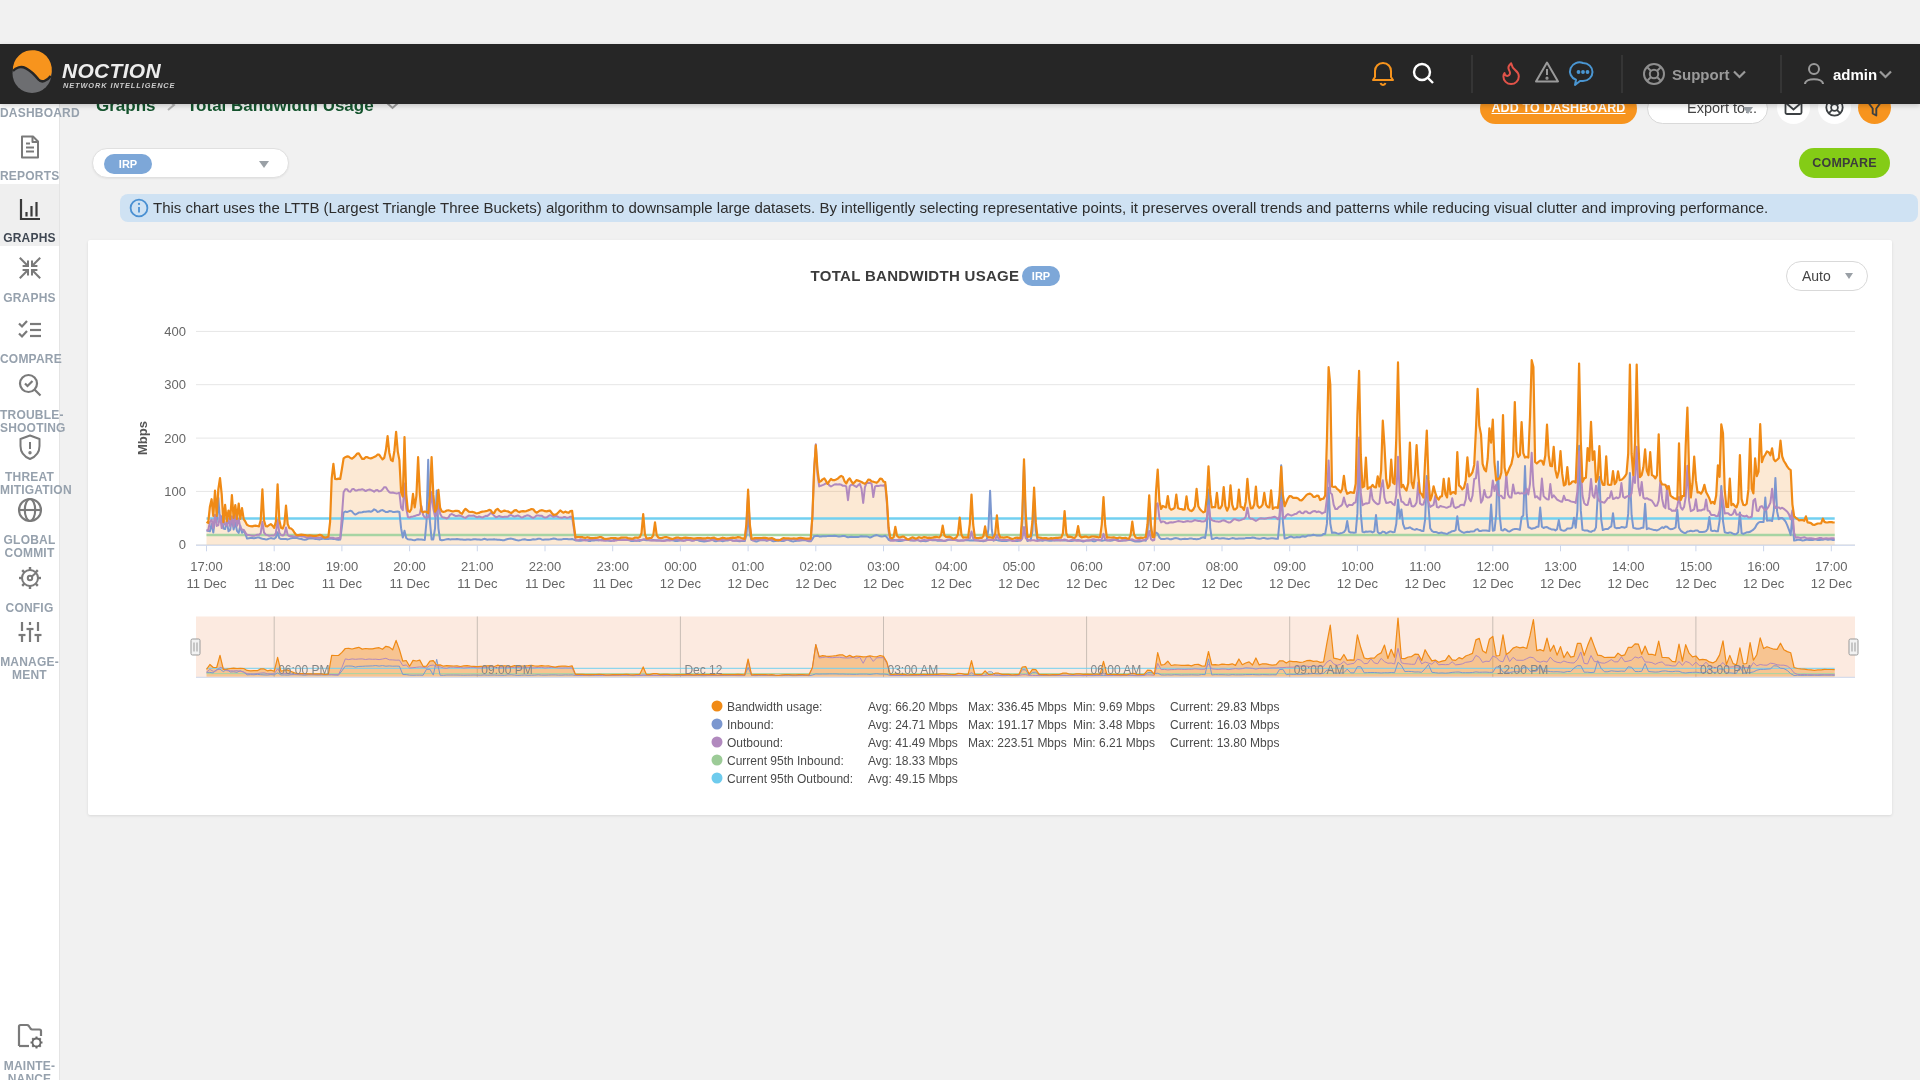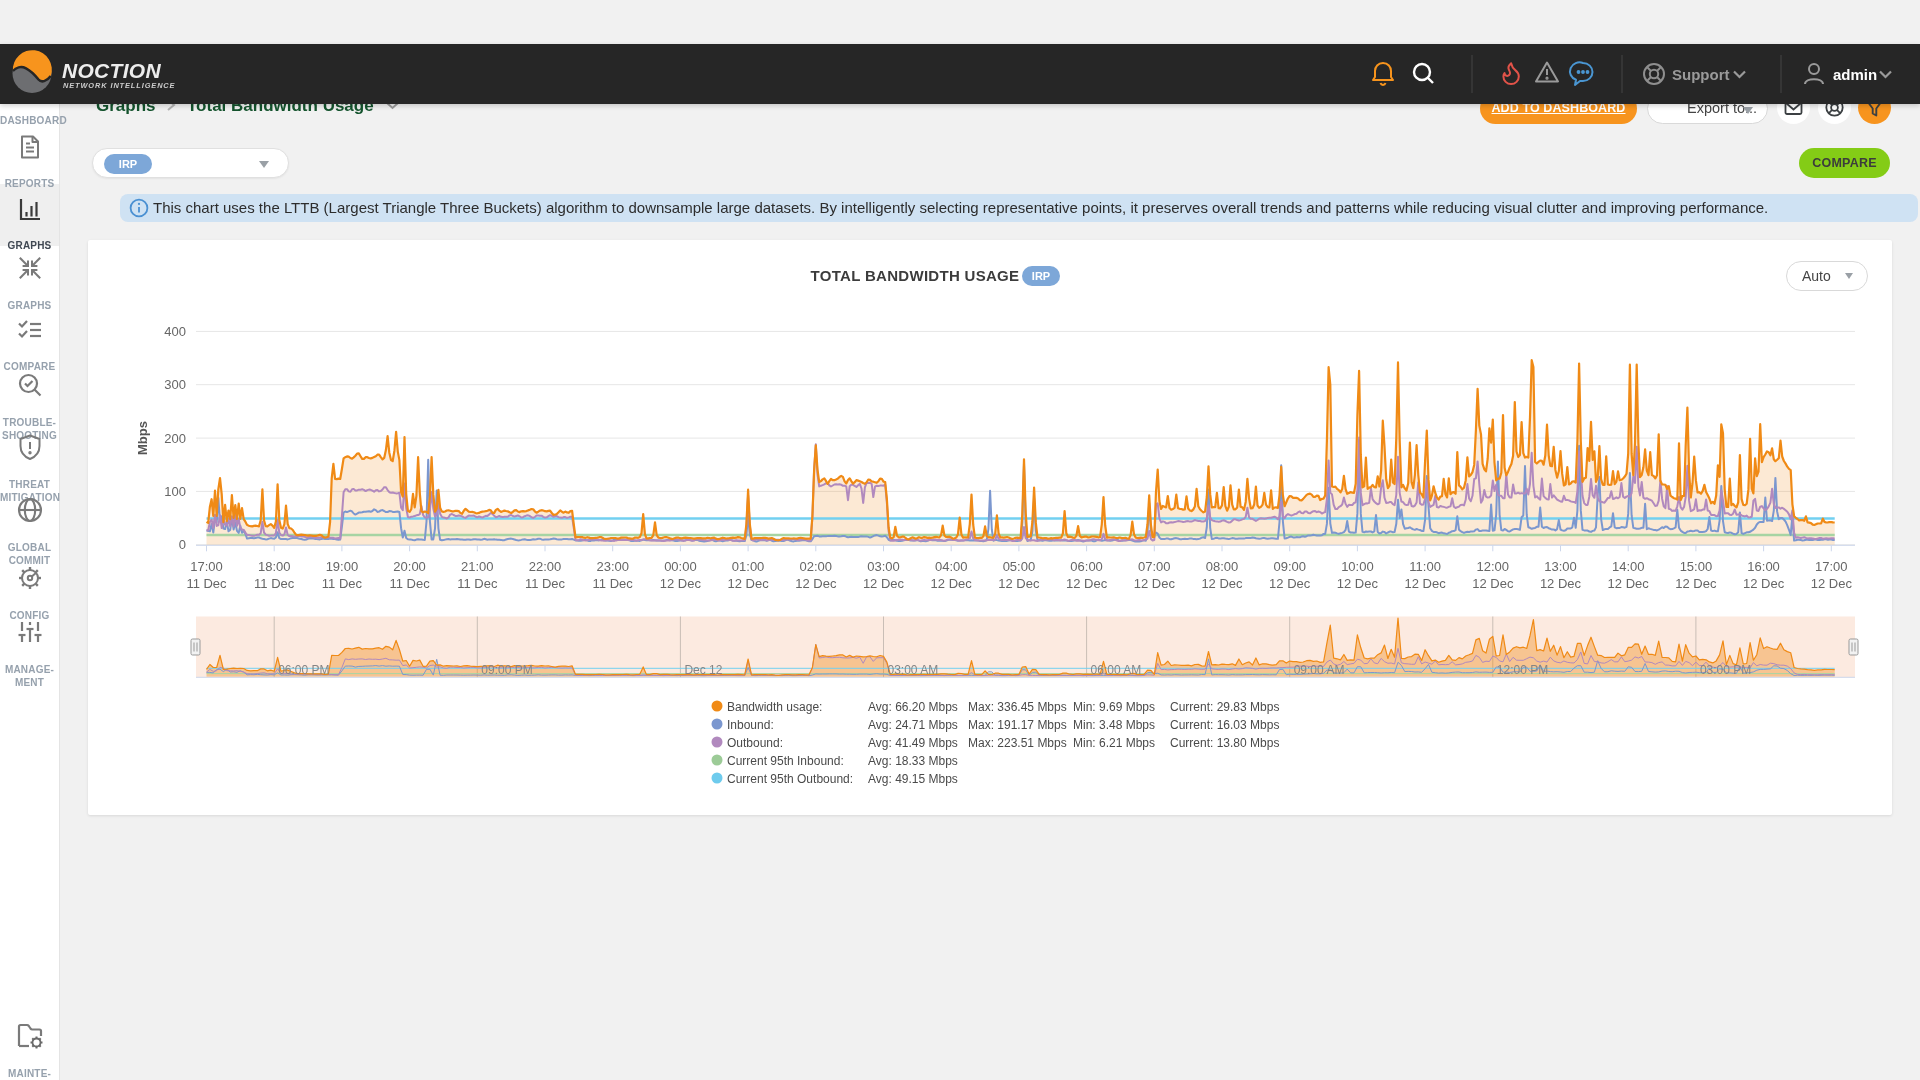--- a/index.html
+++ b/index.html
@@ -5,21 +5,21 @@
 * { margin:0; padding:0; box-sizing:border-box; }
 html,body { width:1920px; height:1080px; overflow:hidden; background:#f1f1f1;
   font-family:"Liberation Sans",sans-serif; }
 
 
 .header { position:absolute; left:0; top:0; width:1920px; height:60px; background:#262626; z-index:10; box-shadow:0 2px 5px rgba(0,0,0,0.18);margin-top:44px; }
 
 
 .side { position:absolute; left:0; top:60px; width:60px; height:1020px; background:#fff; border-right:1px solid #e4e4e4; z-index:5; }
 .sitem { position:absolute; left:0; width:59px; text-align:center; }
-.slab { font-size:10px; color:#96a1ad; letter-spacing:0.2px; line-height:13px; font-weight:bold; margin-top:17px; }
+.slab { font-size:12px; color:#96a1ad; letter-spacing:0.2px; line-height:13px; font-weight:bold; margin-top:10px; }
 .sitem svg { display:block; margin:0 auto; }
 .active-bg { position:absolute; left:0; top:124px; width:59px; height:62px; background:#efefef; }
 
 
 .crumb { position:absolute; top:96px; left:96px; font-size:17px; font-weight:bold; color:#14532d; }
 .btn-orange { position:absolute; background:#f7941e; color:#fff; font-weight:bold; font-size:12.5px;
   border-radius:16px; text-align:center; letter-spacing:0.1px; }
 .pill-white { position:absolute; background:#fff; border:1px solid #d9d9d9; border-radius:15.5px; }
 .circle-btn { position:absolute; width:33px; height:33px; border-radius:50%; background:#fff; }
 .compare { position:absolute; left:1799px; top:148px; width:91px; height:30px; background:#84cc16;

